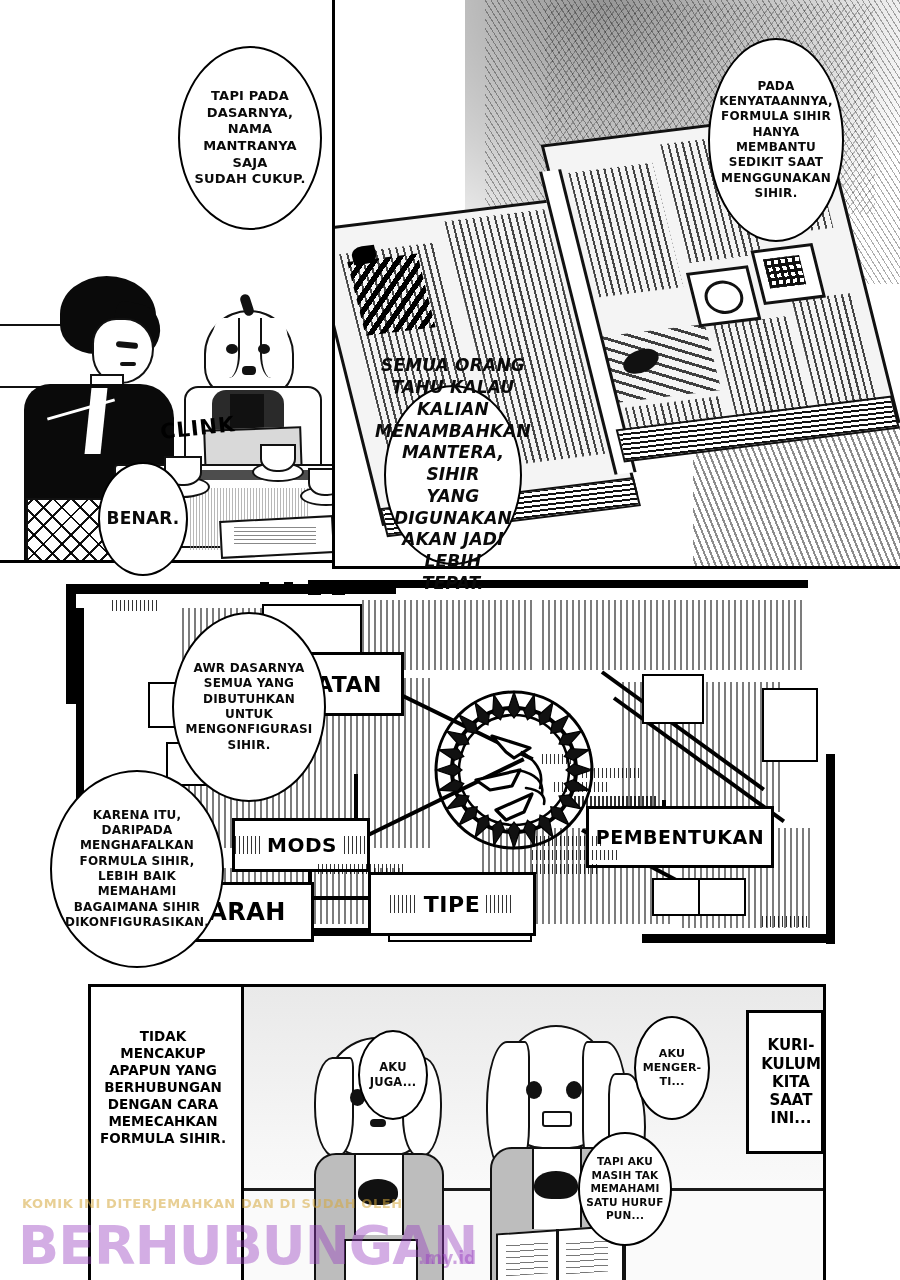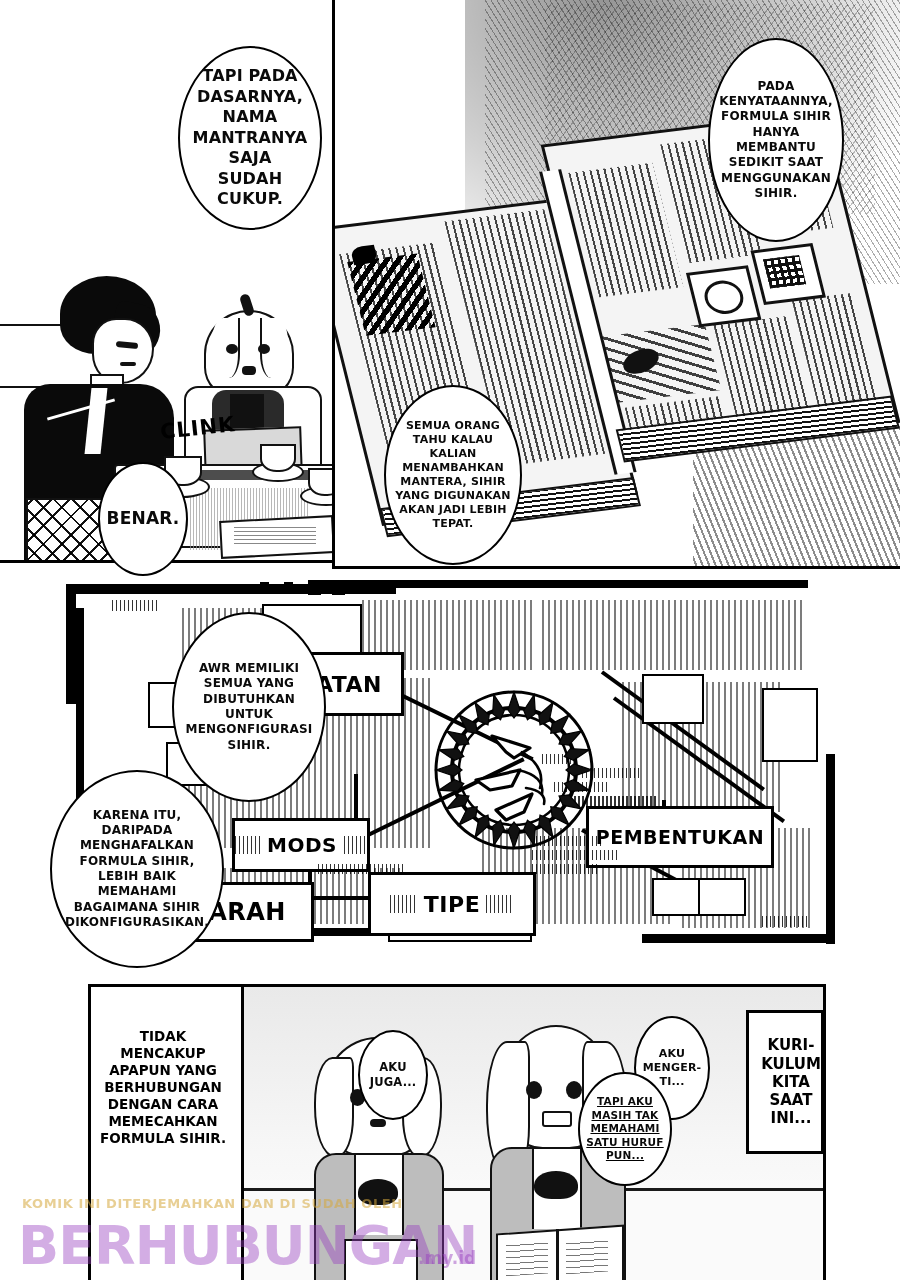--- a/index.html
+++ b/index.html
@@ -426,52 +426,52 @@
         <div style="position:absolute;left:90px;top:212px;width:3px;height:58px;background:#111;transform:skewY(-4deg);"></div>
         <div style="position:absolute;left:40px;top:224px;width:42px;height:34px;
             background-image:repeating-linear-gradient(0deg,#777 0 1px,transparent 1px 6px);transform:skewY(-4deg);"></div>
         <div style="position:absolute;left:100px;top:222px;width:42px;height:34px;
             background-image:repeating-linear-gradient(0deg,#777 0 1px,transparent 1px 6px);transform:skewY(-4deg);"></div>
       </div>
     </div>
   </div>
 
   <div class="bub" style="left:178px;top:46px;width:140px;height:180px;">
-    <span class="txt" style="font-size:16px;">TAPI PADA
+    <span class="txt" style="font-size:13px;">TAPI PADA
 DASARNYA, NAMA
 MANTRANYA SAJA
 SUDAH CUKUP.</span>
   </div>
 
   <div class="bub" style="left:708px;top:38px;width:132px;height:200px;">
     <span class="txt" style="font-size:12px;">PADA
 KENYATAANNYA,
 FORMULA SIHIR
 HANYA MEMBANTU
 SEDIKIT SAAT
 MENGGUNAKAN
 SIHIR.</span>
   </div>
 
   <div class="bub" style="left:384px;top:385px;width:134px;height:176px;">
-    <span class="txt" style="font-size:11px;">SEMUA ORANG
+    <span class="txt" style="font-size:17px;font-style:italic;">SEMUA ORANG
 TAHU KALAU KALIAN
 MENAMBAHKAN
 MANTERA, SIHIR
 YANG DIGUNAKAN
 AKAN JADI LEBIH
 TEPAT.</span>
   </div>
 
   <div class="bub" style="left:98px;top:462px;width:86px;height:110px;">
     <span class="txt" style="font-size:17px;">BENAR.</span>
   </div>
 
   <div class="bub" style="left:172px;top:612px;width:150px;height:186px;">
-    <span class="txt" style="font-size:12px;">AWR MEMILIKI
+    <span class="txt" style="font-size:12px;">AWR DASARNYA
 SEMUA YANG
 DIBUTUHKAN
 UNTUK
 MENGONFIGURASI
 SIHIR.</span>
   </div>
 
   <div class="bub" style="left:50px;top:770px;width:170px;height:194px;">
     <span class="txt" style="font-size:12px;">KARENA ITU,
 DARIPADA
@@ -488,21 +488,21 @@
     <span class="txt" style="font-size:11.5px;">AKU
 JUGA...</span>
   </div>
 
   <div class="bub" style="left:634px;top:1016px;width:72px;height:100px;">
     <span class="txt" style="font-size:11px;">AKU
 MENGER-
 TI...</span>
   </div>
 
-  <div class="bub" style="left:578px;top:1072px;width:90px;height:110px;text-decoration:underline;">
+  <div class="bub" style="left:578px;top:1132px;width:90px;height:110px;">
     <span class="txt" style="font-size:10.5px;">TAPI AKU
 MASIH TAK
 MEMAHAMI
 SATU HURUF
 PUN...</span>
   </div>
 
   <div class="narr" style="left:92px;top:1028px;width:142px;font-size:13.5px;">TIDAK
 MENCAKUP
 APAPUN YANG

